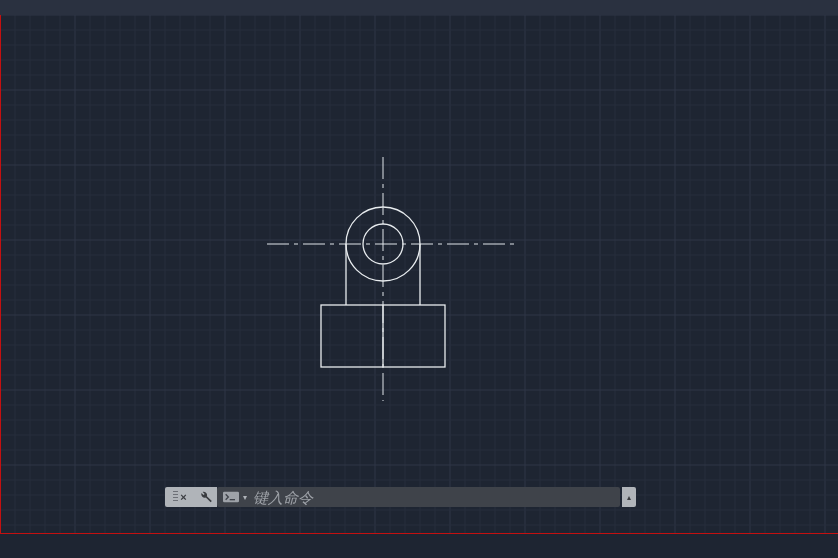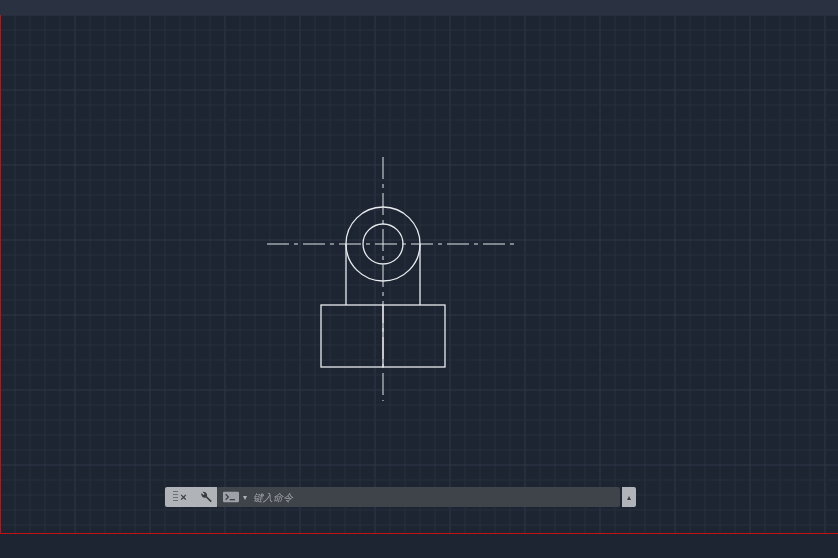--- a/index.html
+++ b/index.html
@@ -95,21 +95,21 @@
   .cmd-chevron {
     font-size: 8px; color: #aeb2b8; margin-left: -2px; margin-right: 4px;
   }
   .cmd-input {
     flex: 1;
     background: transparent;
     border: none;
     outline: none;
     color: #c8c8c8;
     font-style: italic;
-    font-size: 10px;
+    font-size: 15px;
     height: 18px;
   }
   .cmd-input::placeholder { color: #9ea2a8; font-style: italic; }
   .cmd-expand {
     width: 14px;
     display: flex;
     align-items: center;
     justify-content: center;
     background: #b0b4b9;
     color: #3a3c40;

